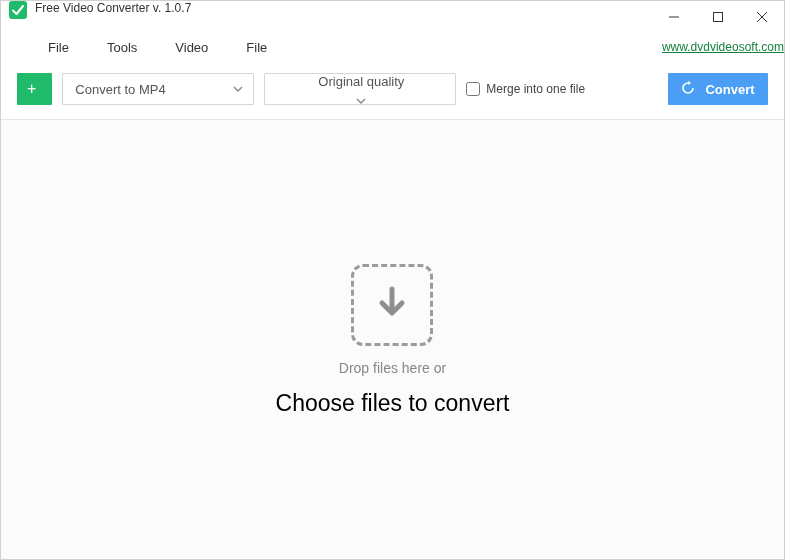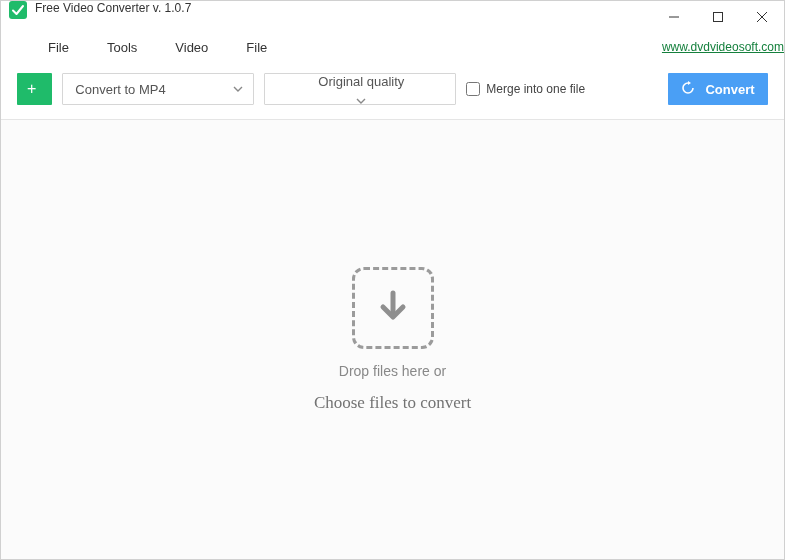--- a/index.html
+++ b/index.html
@@ -158,23 +158,22 @@
   border-radius: 12px;
   display: flex;
   align-items: center;
   justify-content: center;
 }
 .drop-text-1 {
   font-size: 14px;
   color: #888;
 }
 .drop-text-2 {
-  font-size: 17px;
-  color: #737373;
-  font-family: Liberation Serif, serif;
+  font-size: 23px;
+  color: #000000;
 }
 </style>
 </head>
 <body>
 
 <div class="titlebar">
   <span class="app-icon">
     <svg width="18" height="18" viewBox="0 0 18 18">
       <rect x="0" y="0" width="18" height="18" rx="3" fill="#1fbb6a"></rect>
       <path d="M4 9.5 L7.5 13 L14 5" stroke="#fff" stroke-width="2" fill="none" stroke-linecap="round" stroke-linejoin="round"></path>

